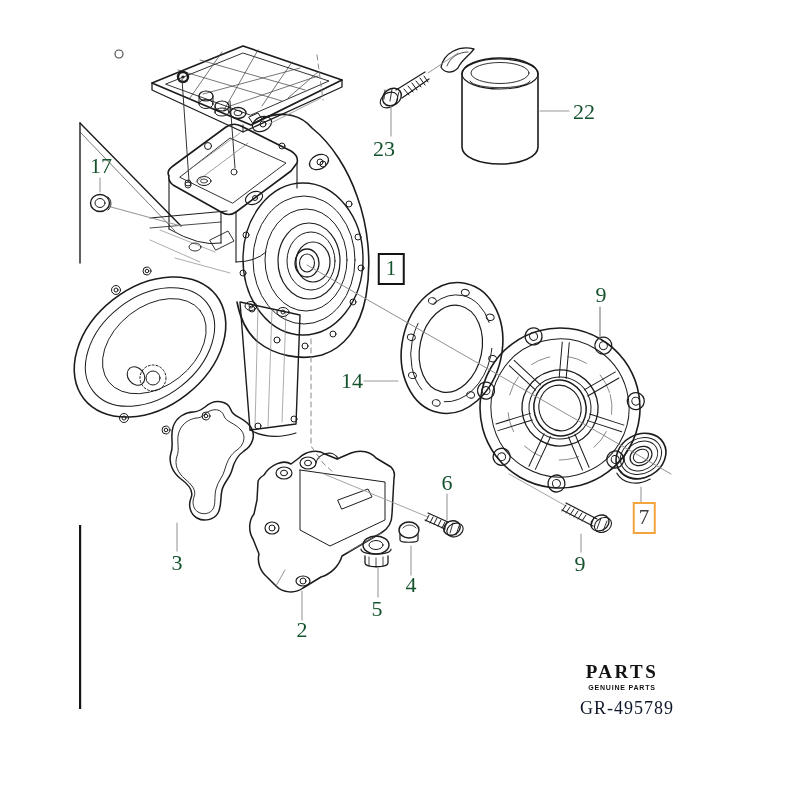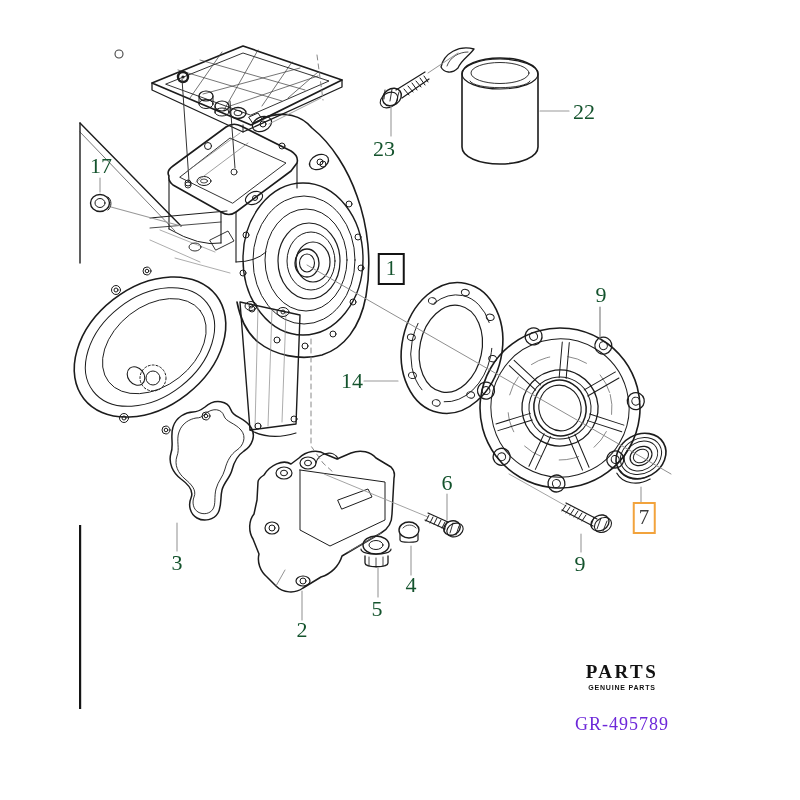--- a/index.html
+++ b/index.html
@@ -49,22 +49,23 @@
   .tagline{
     font-family:"Liberation Sans","DejaVu Sans",sans-serif;
     font-weight:bold;
     font-size:7px;
     letter-spacing:0.8px;
     margin-top:1px;
   }
   .doc-number{
     font-size:18px;
     letter-spacing:1px;
-    margin-top:23px;
-    color:#6d28d9;
+    margin-top:7px;
+    color:#0f172a;
+    text-align:right;
   }
 </style>
 </head>
 <body>
 
 <div class="stage">
 
 <svg width="800" height="800" viewBox="0 0 800 800" fill="none" stroke-linecap="round" stroke-linejoin="round">
 
   <g stroke="#1c1c1c">

